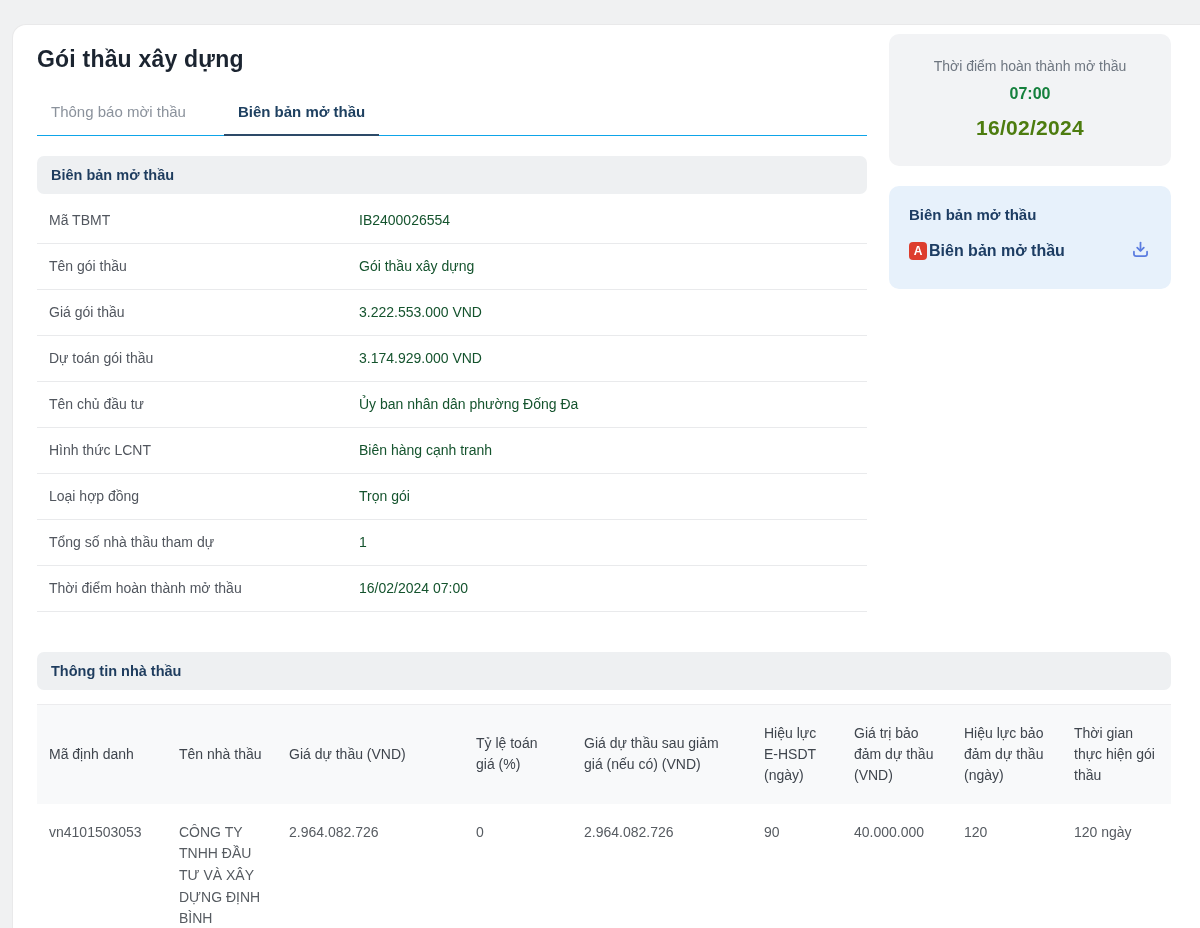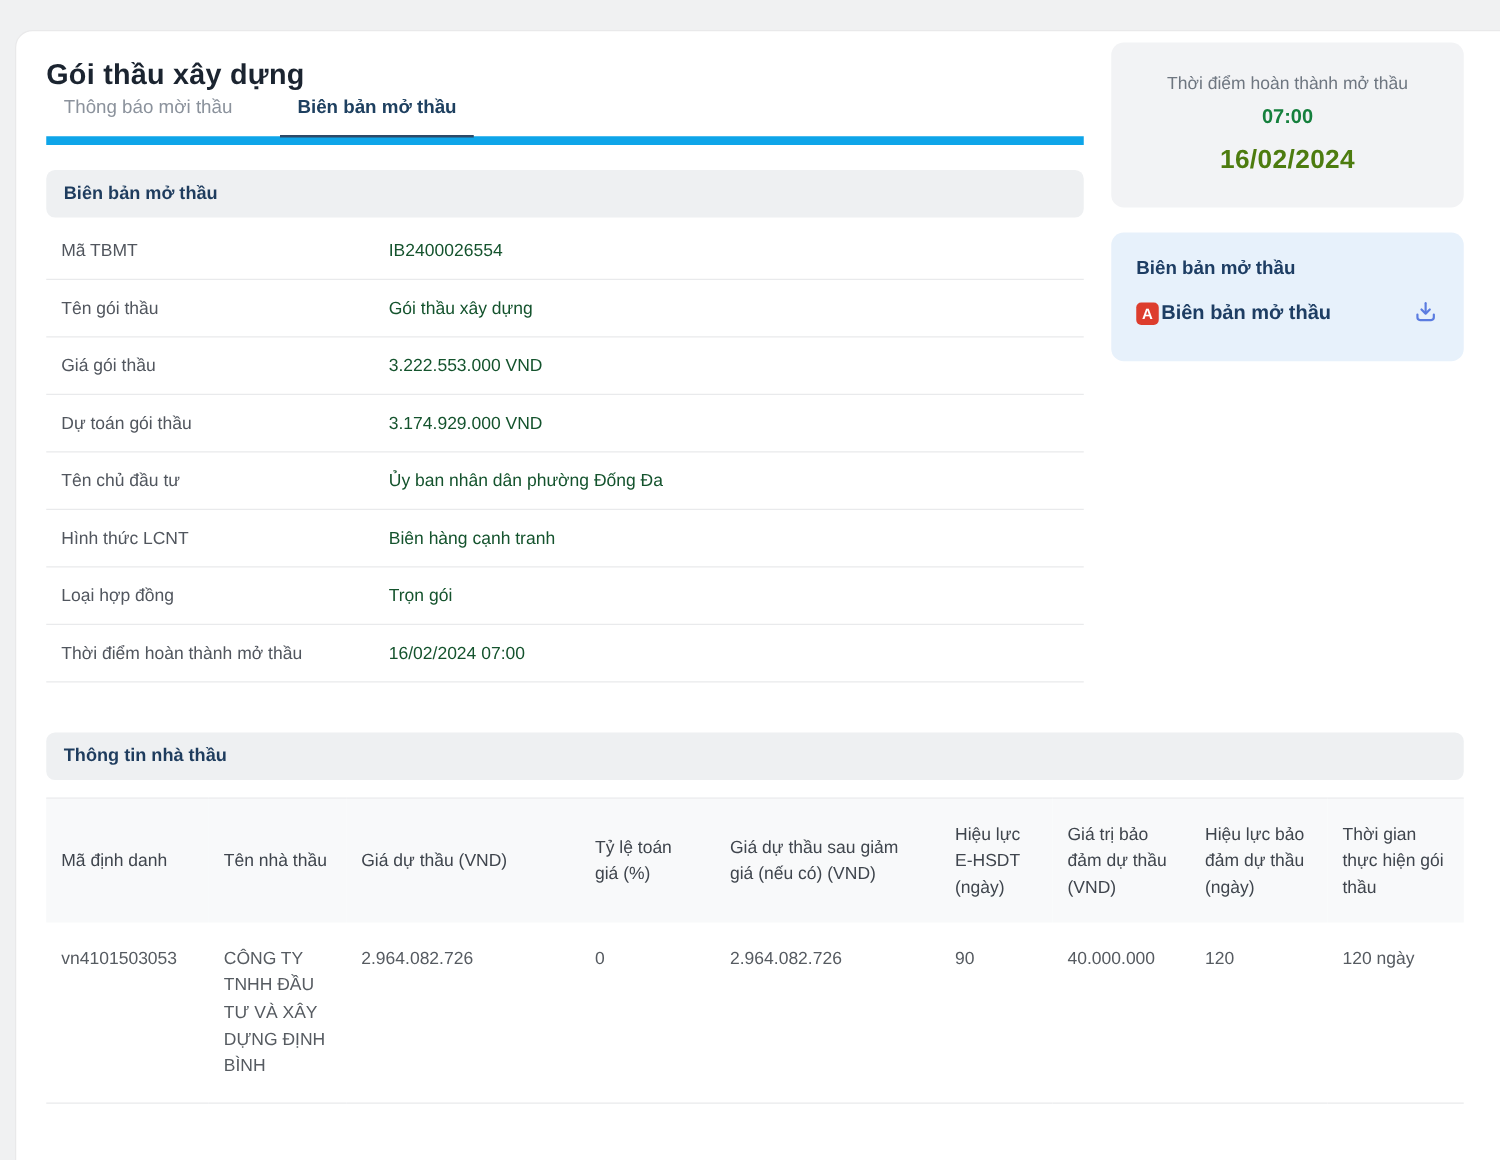--- a/index.html
+++ b/index.html
@@ -24,22 +24,22 @@
   .main-col { width:830px; }
   .right-col { width:282px; margin-left:22px; margin-top:-3px; }
 
   .page-title {
     font-size:23px; font-weight:700; color:#1b2430;
     margin-top:9px; letter-spacing:.2px;
   }
 
   
   .tabs {
-    display:flex; 
-    border-bottom:7px solid #0ea5e9;
+    display:flex; margin-top:26px;
+    border-bottom:1px solid #0ea5e9;
   }
   .tab {
     padding:4px 14px 14px; font-size:15px; color:#8b929c;
     cursor:pointer; background:none; border:none;
     font-family:inherit;
   }
   .tab.active {
     color:#1e4060; font-weight:600;
     border-bottom:2.5px solid #2d4a68;
     margin-bottom:-1.5px;
@@ -53,20 +53,21 @@
   }
   .main-col .section-bar { margin-top:20px; }
 
   
   .kv-rows { margin-top:4px; }
   .kv-row {
     display:flex; align-items:center;
     min-height:46px; padding:0 0 0 12px;
     border-bottom:1px solid #e9eaec;
     font-size:14px;
+    gap:48px;
   }
   .kv-label { width:262px; color:#51565e; flex-shrink:0; }
   .kv-value { color:#14532d; }
 
   
   .time-card {
     background:#f2f3f5; border-radius:10px;
     padding:24px 16px 26px; text-align:center;
   }
   .time-card .tc-label { font-size:14px; color:#6e7680; }
@@ -142,20 +143,24 @@
           <div class="kv-label">Tên chủ đầu tư</div>
           <div class="kv-value">Ủy ban nhân dân phường Đống Đa</div>
         </div>
         <div class="kv-row">
           <div class="kv-label">Hình thức LCNT</div>
           <div class="kv-value">Biên hàng cạnh tranh</div>
         </div>
         <div class="kv-row">
           <div class="kv-label">Loại hợp đồng</div>
           <div class="kv-value">Trọn gói</div>
+        </div>
+        <div class="kv-row">
+          <div class="kv-label">Tổng số nhà thầu tham dự</div>
+          <div class="kv-value">1</div>
         </div>
         <div class="kv-row">
           <div class="kv-label">Thời điểm hoàn thành mở thầu</div>
           <div class="kv-value">16/02/2024 07:00</div>
         </div>
       </div>
     </div>
 
     <div class="right-col">
       <div class="time-card">

